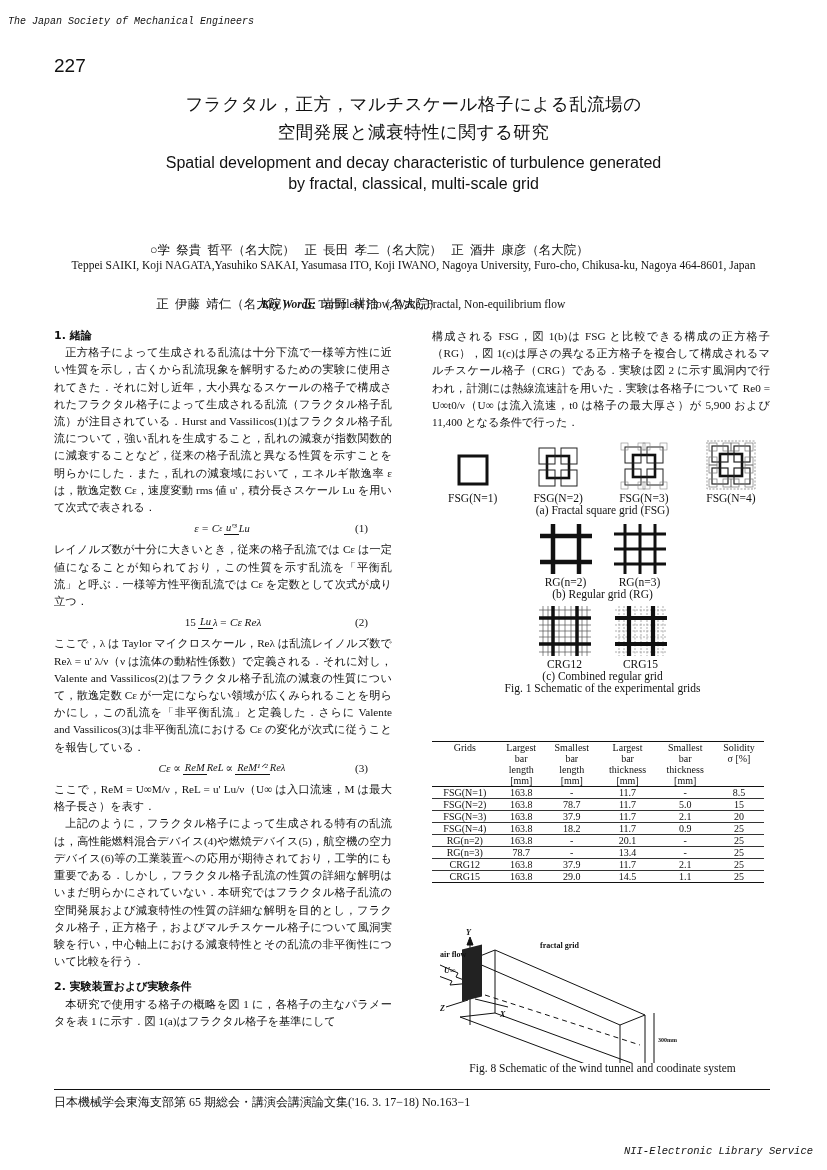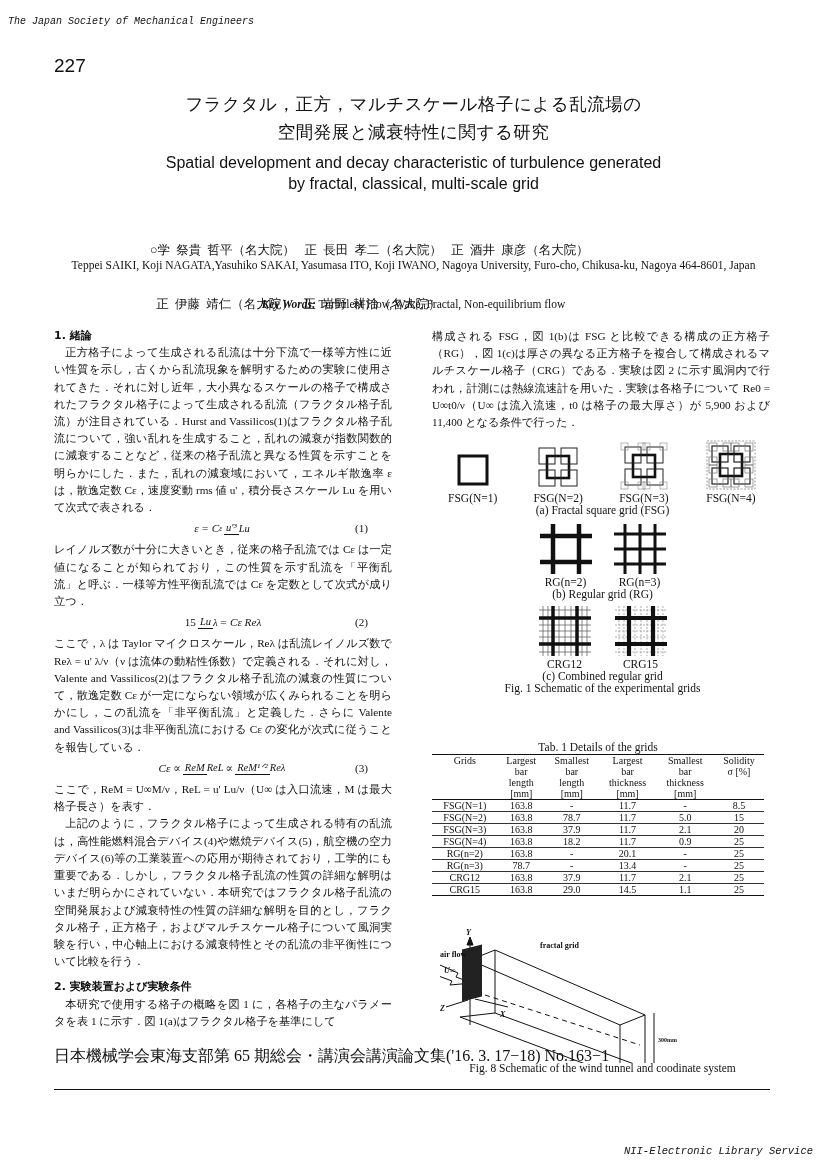--- a/index.html
+++ b/index.html
@@ -45,21 +45,21 @@
   table { border-collapse: collapse; width: 100%; font-size: 10px; line-height: 11px; }
   th { font-weight: normal; vertical-align: top; text-align: center; padding: 0 2px; }
   td { text-align: center; border-bottom: 1px solid #333; padding: 0 2px; height: 11.5px; }
   thead tr { border-top: 1.5px solid #111; border-bottom: 1.5px solid #111; margin-top: 11px; }
   tbody tr:last-child td { border-bottom: 1.5px solid #111; }
 
   #fig2 { left: 440px; top: 925px; width: 330px; }
   #fig2-caption { left: 430px; top: 1062px; width: 345px; text-align: center; font-size: 11.5px; }
 
   #footer-rule { left: 54px; top: 1089px; width: 716px; border-top: 1.5px solid #111; }
-  #footer-cite { left: 54px; top: 1046px; font-size: 16px; }
+  #footer-cite { left: 54px; top: 1094px; font-size: 12px; }
 </style>
 </head>
 <body>
 
 <div id="header-society" class="abs mono">The Japan Society of Mechanical Engineers</div>
 
 <div id="paper-number" class="abs sans">227</div>
 
 <div id="title-jp" class="abs center jp">
   <div>フラクタル，正方，マルチスケール格子による乱流場の</div>
@@ -280,21 +280,20 @@
         </g>
       </svg>
       <span>CRG15</span>
     </div>
   </div>
   <div class="center fig-label">(c) Combined regular grid</div>
   <div class="center fig-label">Fig. 1 Schematic of the experimental grids</div>
 </div>
 
 <div id="tab1" class="abs">
-  <div class="cap">Tab. 1 Details of the grids</div>
   <table>
     <thead>
       <tr>
         <th>
             <div>Grids</div>
           </th>
         <th>
             <div>Largest</div>
             <div>bar</div>
             <div>length</div>

